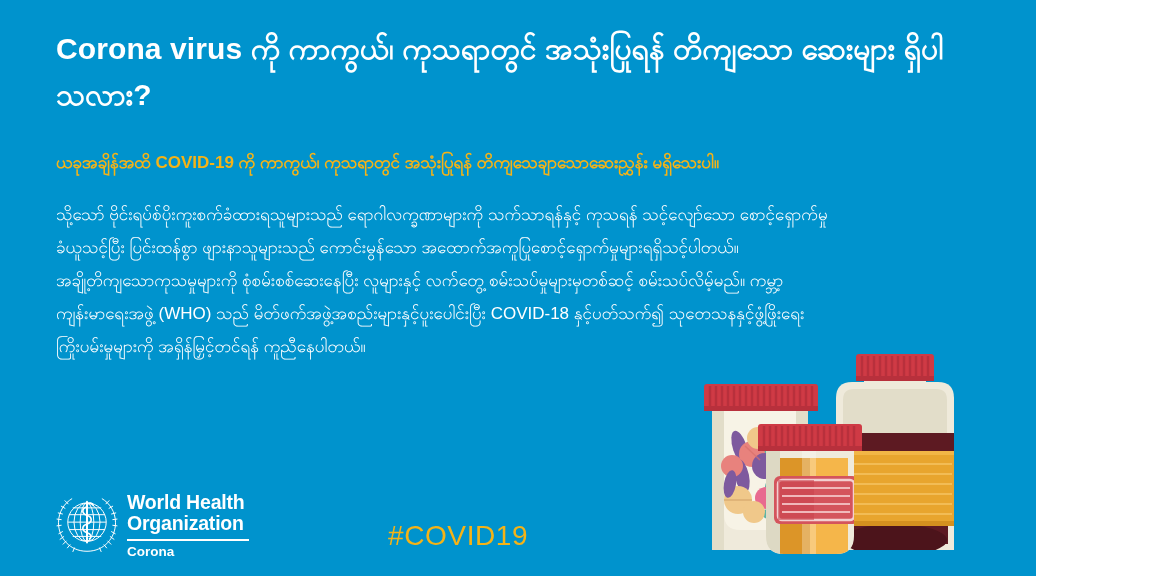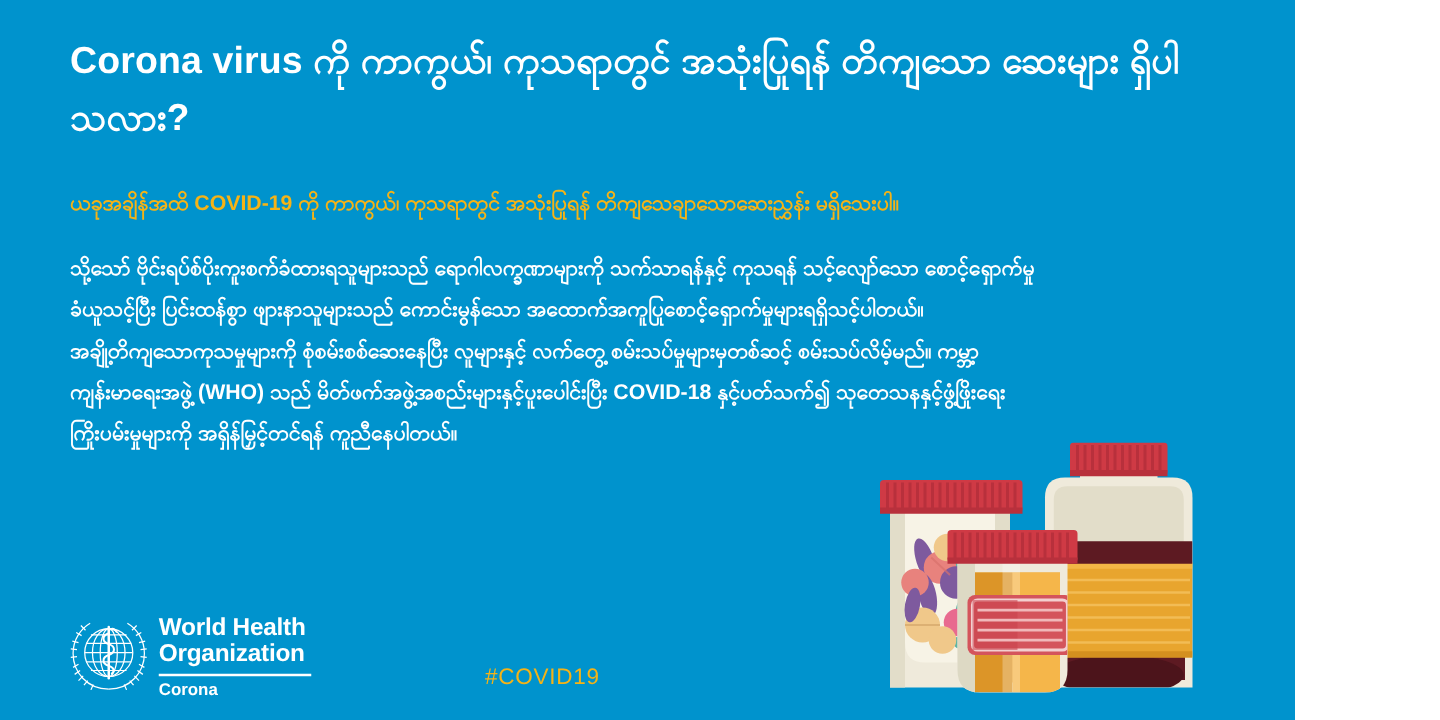--- a/index.html
+++ b/index.html
@@ -43,21 +43,21 @@
     line-height: 26px;
     margin: 0;
     padding-top: 32px;
     width: 1000px;
     white-space: nowrap;
   }
 
   #body-copy {
     color: #ffffff;
     font-size: 17px;
-    font-weight: 700;
+    font-weight: 400;
     line-height: 33px;
     margin: 0;
     padding-top: 22px;
     width: 790px;
   }
   #body-copy .para { margin: 0; }
   #body-copy .para + .para { margin-top: 0px; }
 
   
   .footer {
@@ -95,21 +95,21 @@
     font-size: 13.5px;
     font-weight: 700;
     display: block;
   }
 
   #hashtag {
     position: absolute;
     left: 388px;
     bottom: 24px;
     color: #f5b316;
-    font-size: 18px;
+    font-size: 28px;
     font-weight: 400;
     letter-spacing: .6px;
   }
 
   
   #illustration {
     position: absolute;
     right: 44px;
     bottom: 0px;
     width: 290px;

